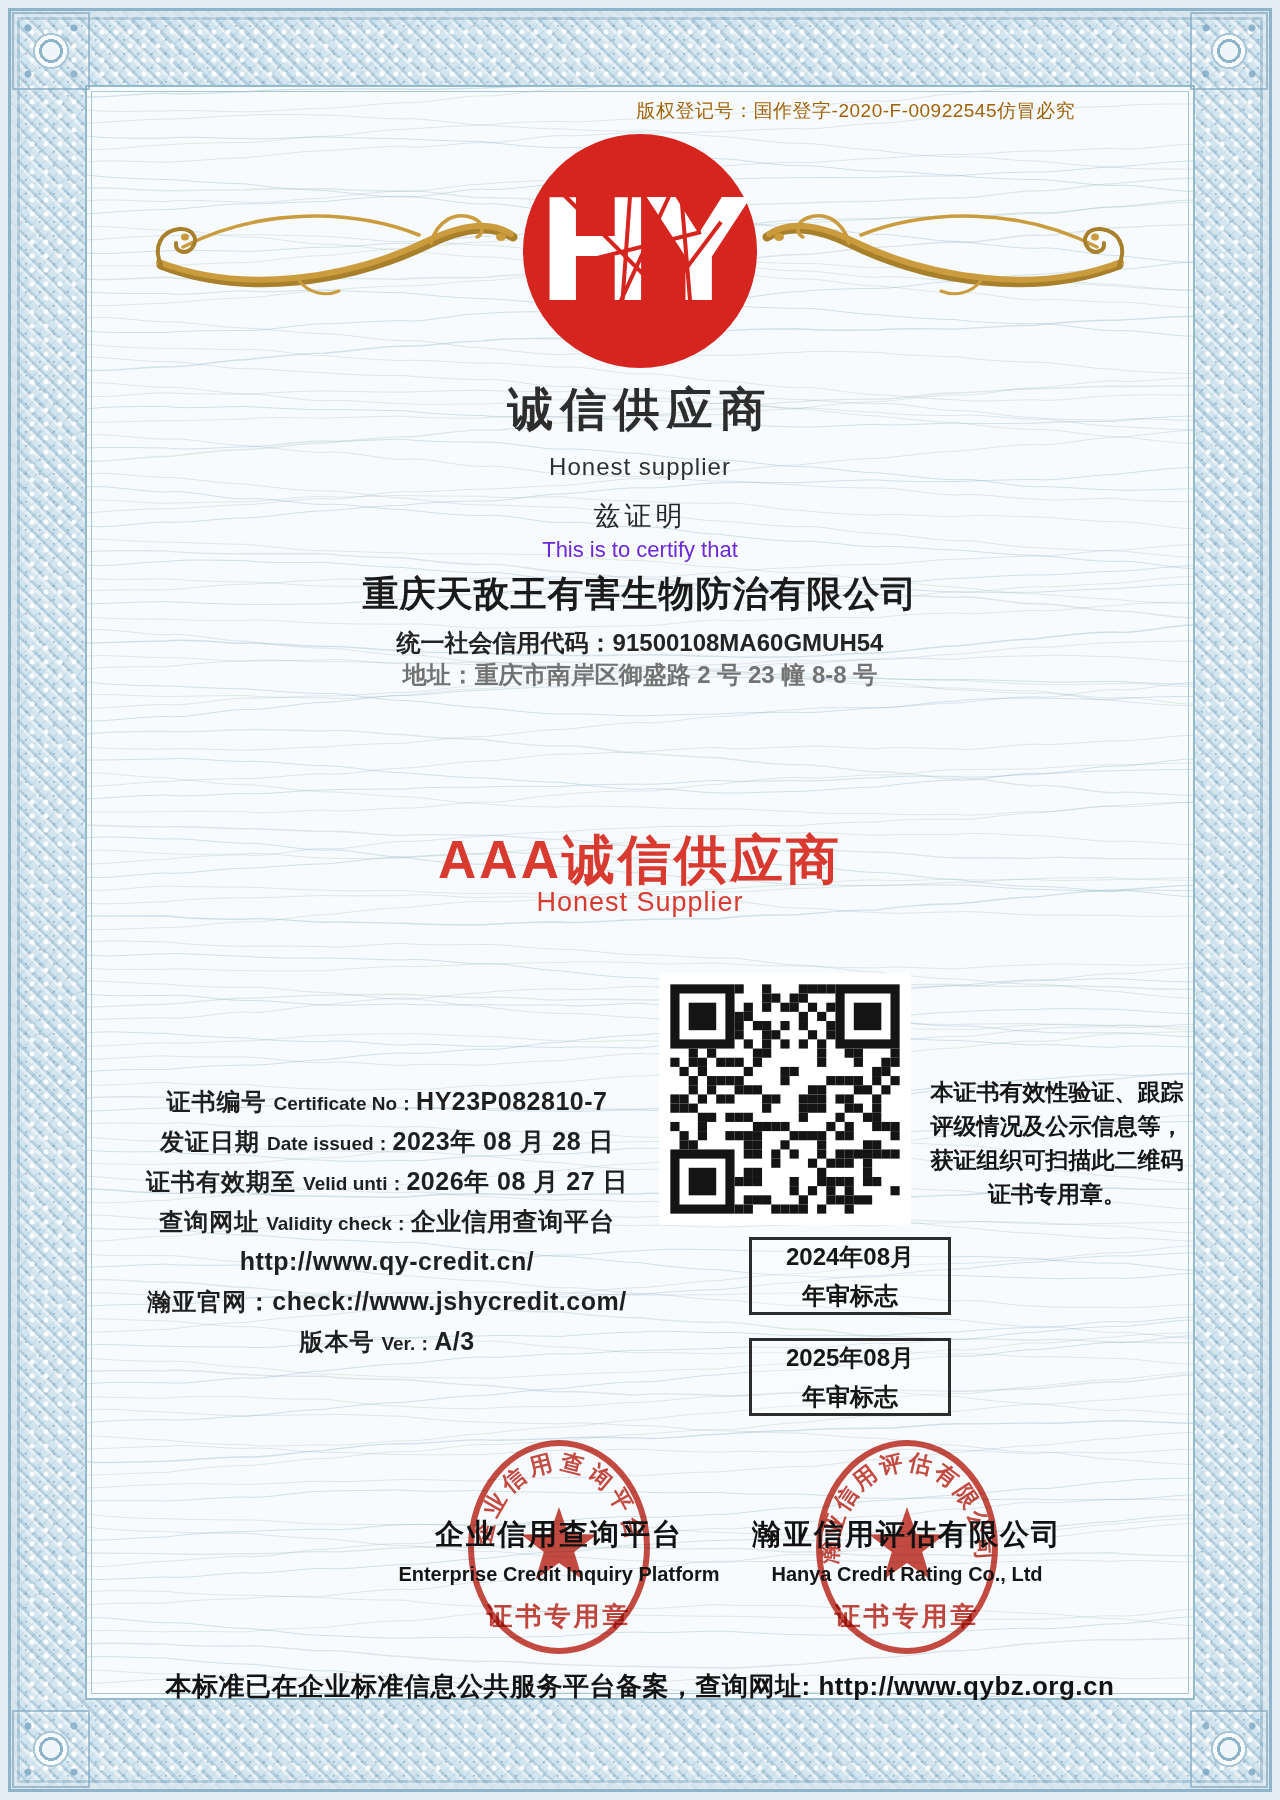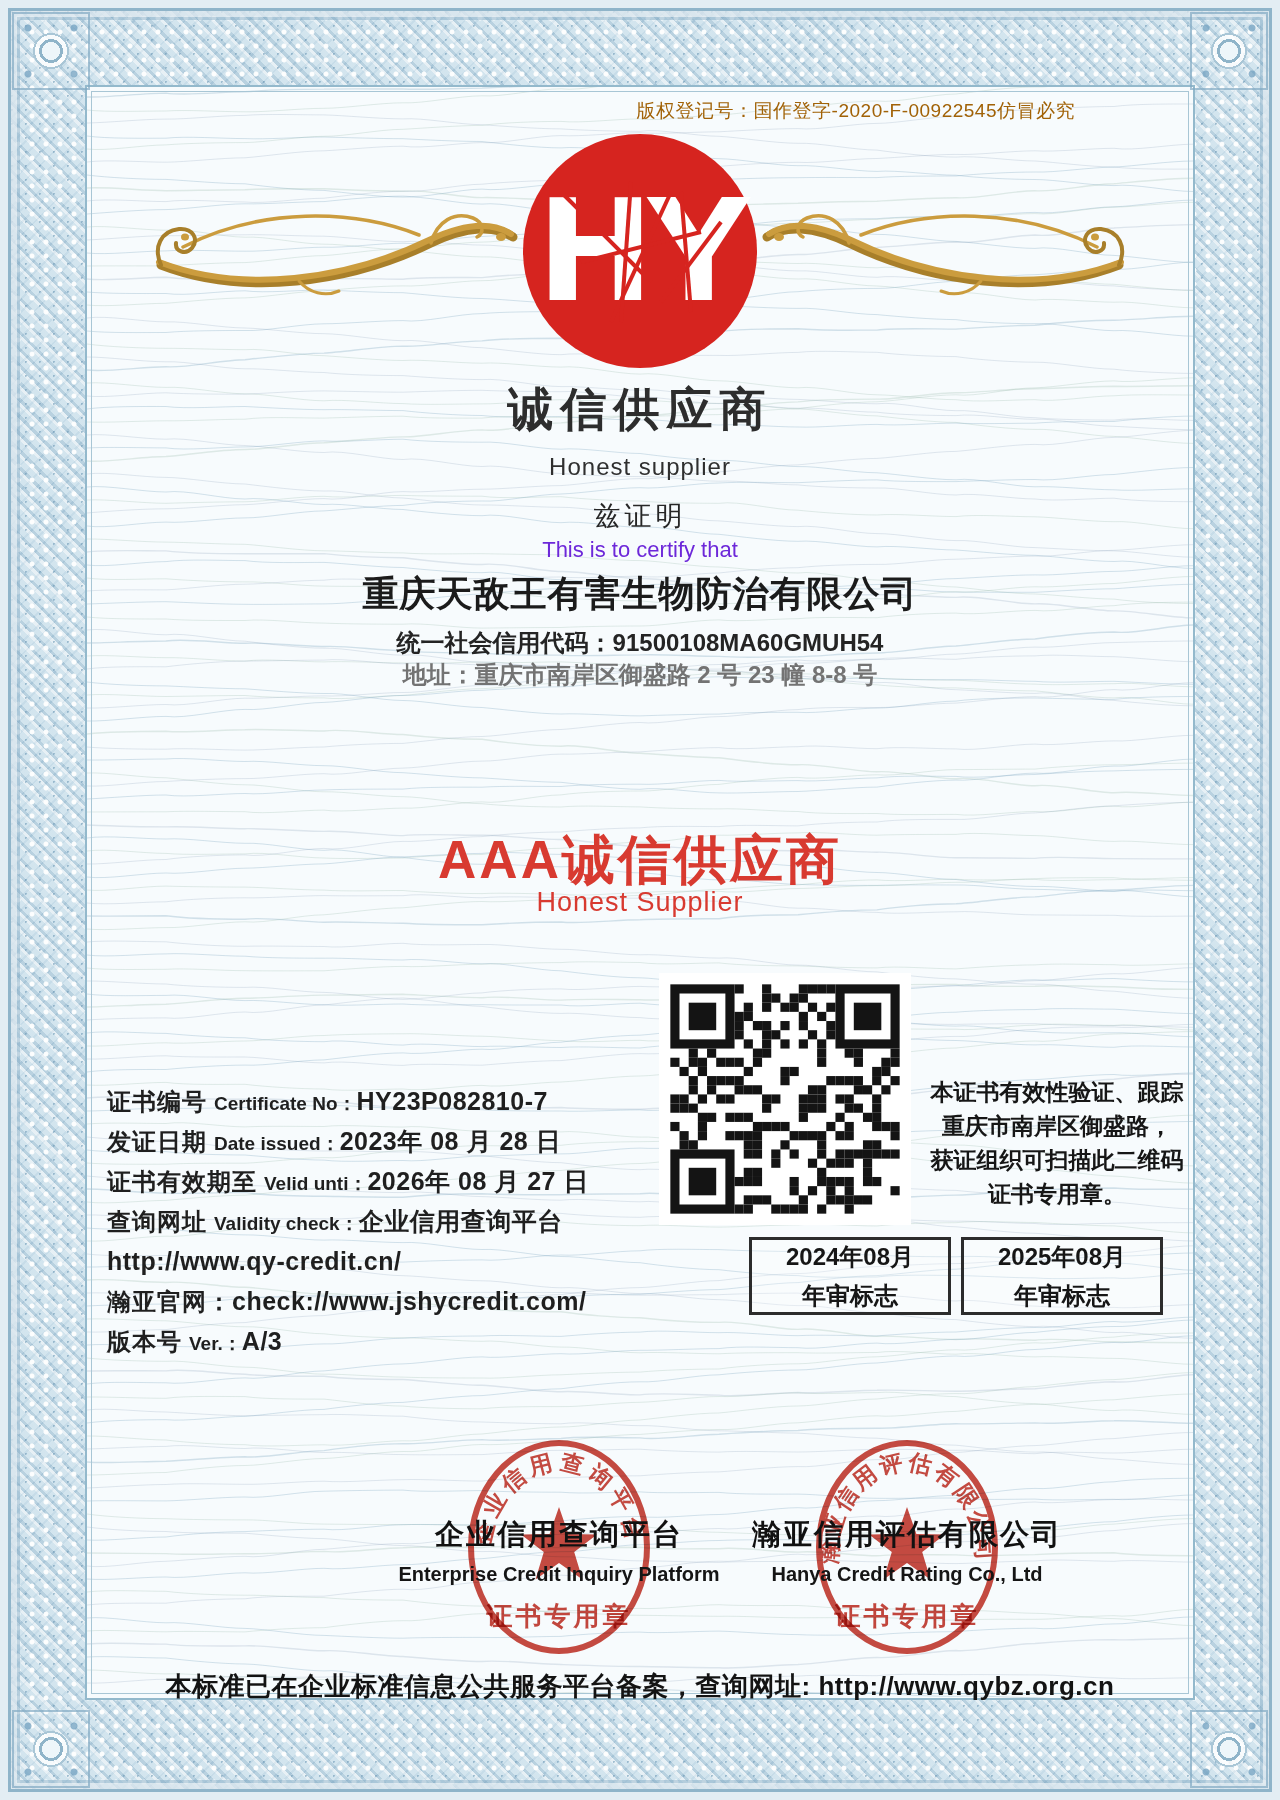--- a/index.html
+++ b/index.html
@@ -50,27 +50,27 @@
   .title-cn{top:292px;font-size:46px;font-weight:bold;color:#2d2d2d;letter-spacing:7px;}
   .title-en{top:366px;font-size:24px;color:#2f2f2f;letter-spacing:1px;}
   .certify-cn{top:411px;font-size:27px;color:#262626;letter-spacing:4px;}
   .certify-en{top:450px;font-size:22px;color:#6d28d9;}
   .company{top:483px;font-size:36px;font-weight:bold;color:#1b1b1b;letter-spacing:1px;}
   .credit{top:540px;font-size:24px;font-weight:600;color:#242424;}
   .address{top:572px;font-size:24px;font-weight:700;color:#737373;}
   .award-cn{top:738px;font-size:53px;font-weight:bold;color:var(--award_red);letter-spacing:3px;}
   .award-en{top:800px;font-size:27px;color:var(--award_red);letter-spacing:1px;}
   .details{left:20px;top:996px;width:560px;}
-  .detail-row{line-height:36px;white-space:nowrap;color:#1f1f1f;}
+  .detail-row{line-height:36px;white-space:nowrap;color:#1f1f1f;text-align:center;}
   .d-cn{font-size:24px;font-weight:600;letter-spacing:1px;}
   .d-en{font-size:19px;font-weight:600;margin-left:7px;}
   .d-val{font-size:25px;font-weight:600;letter-spacing:.5px;}
   .qr-box{left:572px;top:886px;width:252px;height:252px;background:#fff;padding:4px;box-sizing:border-box;}
   .qr-note{left:832px;top:988px;width:276px;font-size:23px;font-weight:600;color:#161616;line-height:34px;text-align:center;}
-  .annual-row{left:662px;top:1150px;display:flex;gap:10px;}
+  .annual-row{left:662px;top:1150px;display:flex;gap:23px;flex-direction:column;}
   .annual-box{width:202px;height:78px;border:3px solid #2c2c2c;background:rgba(255,255,255,.25);
     display:flex;flex-direction:column;align-items:center;justify-content:center;gap:7px;
     font-size:24px;color:#161616;font-weight:600;box-sizing:border-box;}
   .validity-note{left:540px;top:1246px;width:560px;text-align:right;font-size:23px;font-weight:600;color:#1a1a1a;line-height:34px;}
   .issuer{width:380px;text-align:center;z-index:3;}
   .issuer .name-cn{font-size:29px;font-weight:bold;color:#111;letter-spacing:2px;}
   .issuer .name-en{font-size:20px;font-weight:600;color:#151515;margin-top:8px;}
   .issuer-left{left:282px;top:1428px;} .issuer-right{left:630px;top:1428px;}
   .seal{position:absolute;z-index:1;opacity:.9;mix-blend-mode:multiply;}
   .seal-left{left:362px;top:1342px;} .seal-right{left:710px;top:1342px;}
@@ -492,21 +492,21 @@
           <rect x="118" y="248" width="10" height="10"></rect>
           <rect x="128" y="248" width="10" height="10"></rect>
           <rect x="138" y="248" width="10" height="10"></rect>
           <rect x="148" y="248" width="10" height="10"></rect>
           <rect x="168" y="248" width="10" height="10"></rect>
           <rect x="198" y="248" width="10" height="10"></rect>
         </g>
     </svg>
     <div class="abs qr-note">
         <div>本证书有效性验证、跟踪</div>
-        <div>重庆市南岸区御盛路，</div>
+        <div>评级情况及公示信息等，</div>
         <div>获证组织可扫描此二维码</div>
         <div>证书专用章。</div>
       </div>
 
     <div class="abs annual-row">
         <div class="annual-box">
           <div>2024年08月</div>
           <div>年审标志</div>
         </div>
         <div class="annual-box">

